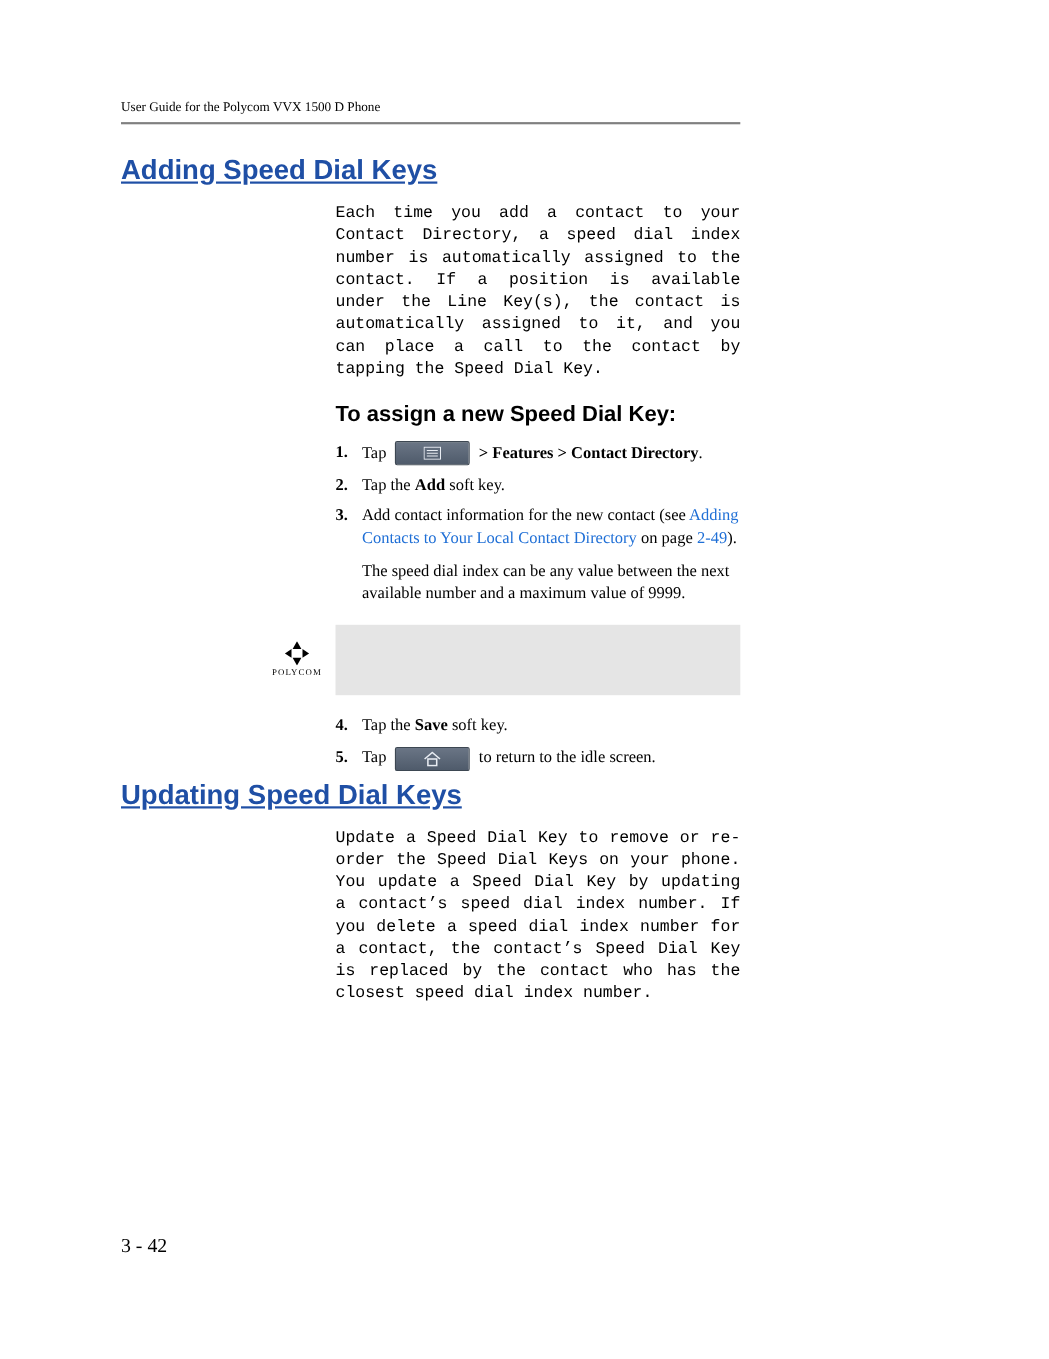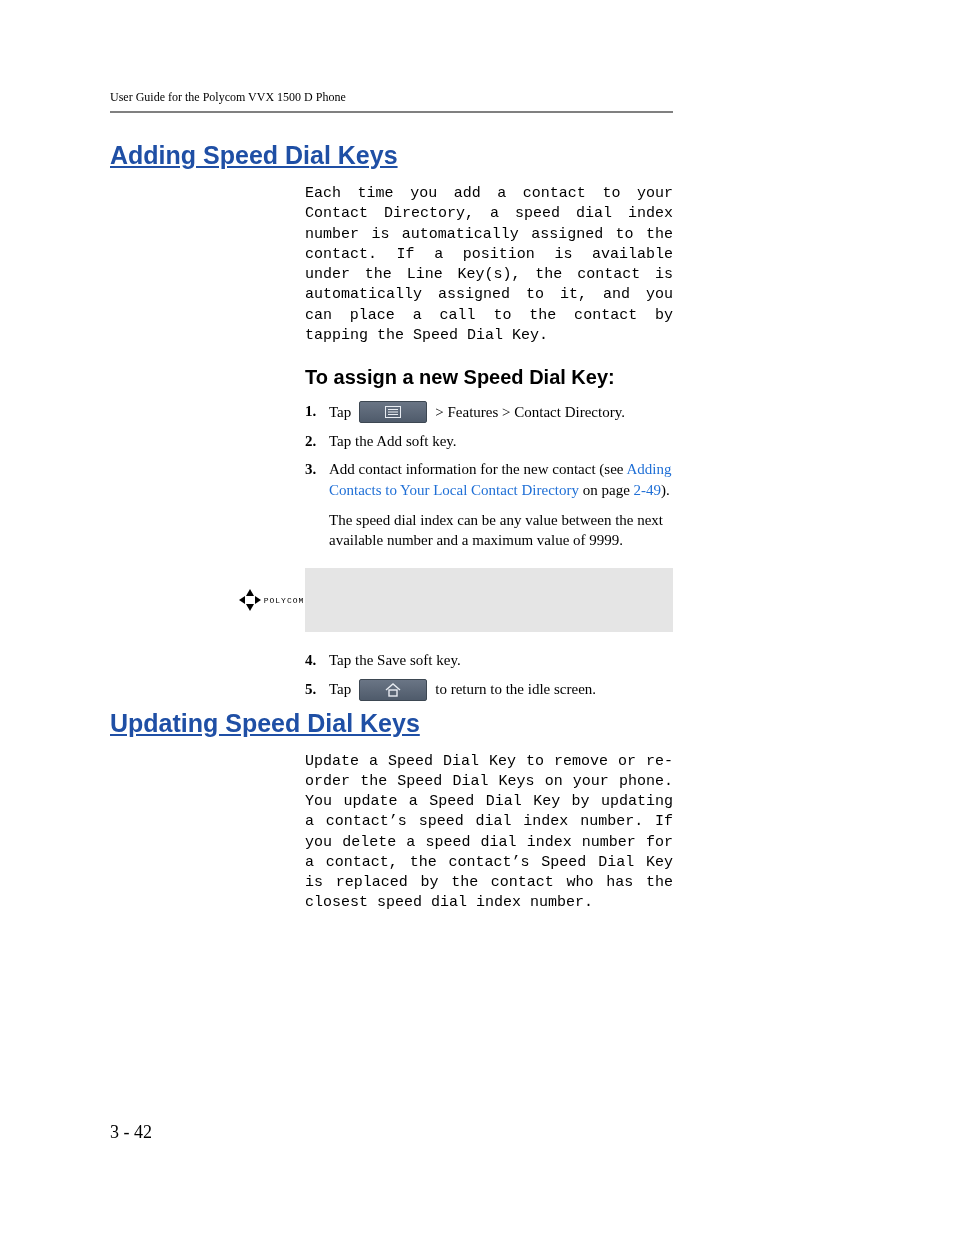--- a/index.html
+++ b/index.html
@@ -69,21 +69,21 @@
   }
   .li-line {
     display: flex;
     align-items: center;
     flex-wrap: wrap;
     gap: 4px;
   }
   .li-para {
     margin: 10px 0 0 0;
   }
-  .b { font-weight: normal; }
+  .b { font-weight: bold; }
   .link { color: #1f6fd6; }
   .soft-btn {
     display: inline-flex;
     align-items: center;
     justify-content: center;
     width: 66px;
     height: 20px;
     background: linear-gradient(#6a7585, #4f5b6b);
     border: 1px solid #3d4752;
     border-radius: 2px;
@@ -94,24 +94,24 @@
     display: block;
   }
   .callout {
     display: flex;
     margin: 18px 0 18px -70px;
     align-items: stretch;
   }
   .callout-logo {
     width: 70px;
     display: flex;
-    flex-direction: row;
+    flex-direction: column;
     align-items: center;
     justify-content: center;
-    font-family: Liberation Mono, monospace;
+    font-family: Liberation Serif, serif;
   }
   .callout-logo svg { display: block; }
   .callout-logo-text {
     font-size: 8px;
     letter-spacing: 1px;
     margin-top: 2px;
   }
   .callout-body {
     flex: 1;
     background: #e5e5e5;

